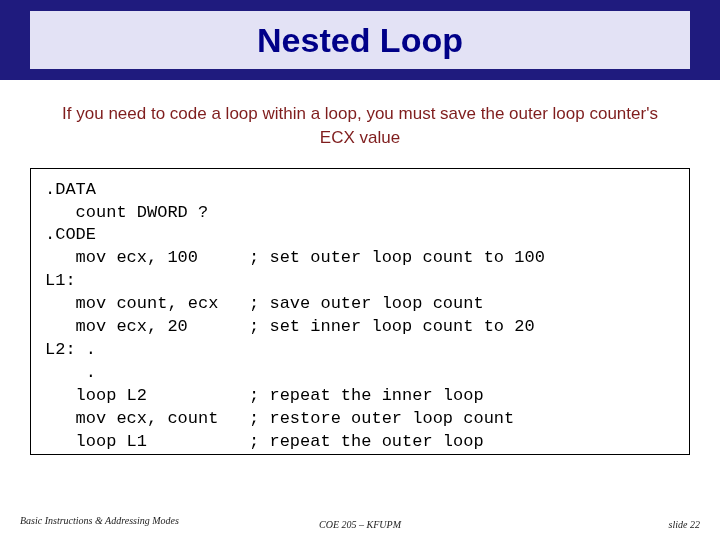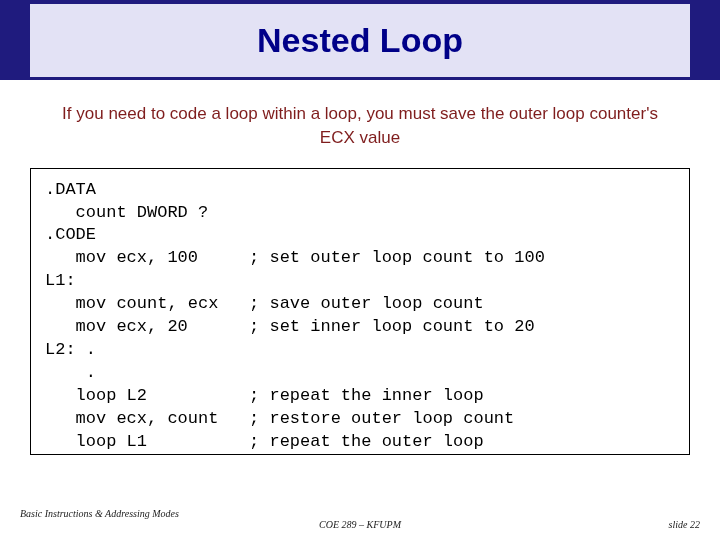--- a/index.html
+++ b/index.html
@@ -13,21 +13,21 @@
     background: #1f1b7e;
     width: 100%;
     height: 80px;
     display: flex;
     align-items: center;
     justify-content: center;
   }
   .title-inner {
     background: #e3e2f5;
     width: 660px;
-    height: 73px;
+    height: 58px;
     display: flex;
     align-items: center;
     justify-content: center;
   }
   .title-text {
     font-family: "Comic Sans MS", "Comic Sans", cursive, sans-serif;
     font-size: 34px;
     font-weight: bold;
     color: #000088;
   }
@@ -53,21 +53,21 @@
     bottom: 10px;
     left: 0;
     width: 100%;
     font-size: 10px;
     font-style: italic;
     color: #222;
   }
   .footer-left {
     position: absolute;
     left: 20px;
-    bottom: 11px;
+    bottom: 4px;
     font-family: "Times New Roman", Times, serif;
   }
   .footer-center {
     position: absolute;
     left: 50%;
     transform: translateX(-50%);
     bottom: 0;
     font-family: "Times New Roman", Times, serif;
   }
   .footer-right {
@@ -96,15 +96,15 @@
    mov count, ecx   ; save outer loop count
    mov ecx, 20      ; set inner loop count to 20
 L2: .
     .
    loop L2          ; repeat the inner loop
    mov ecx, count   ; restore outer loop count
    loop L1          ; repeat the outer loop</div>
 
 <div class="footer">
   <span class="footer-left">Basic Instructions &amp; Addressing Modes</span>
-  <span class="footer-center">COE 289 – KFUPM</span>
+  <span class="footer-center">COE 205 – KFUPM</span>
   <span class="footer-right">slide 22</span>
 </div>
 
 </body></html>

